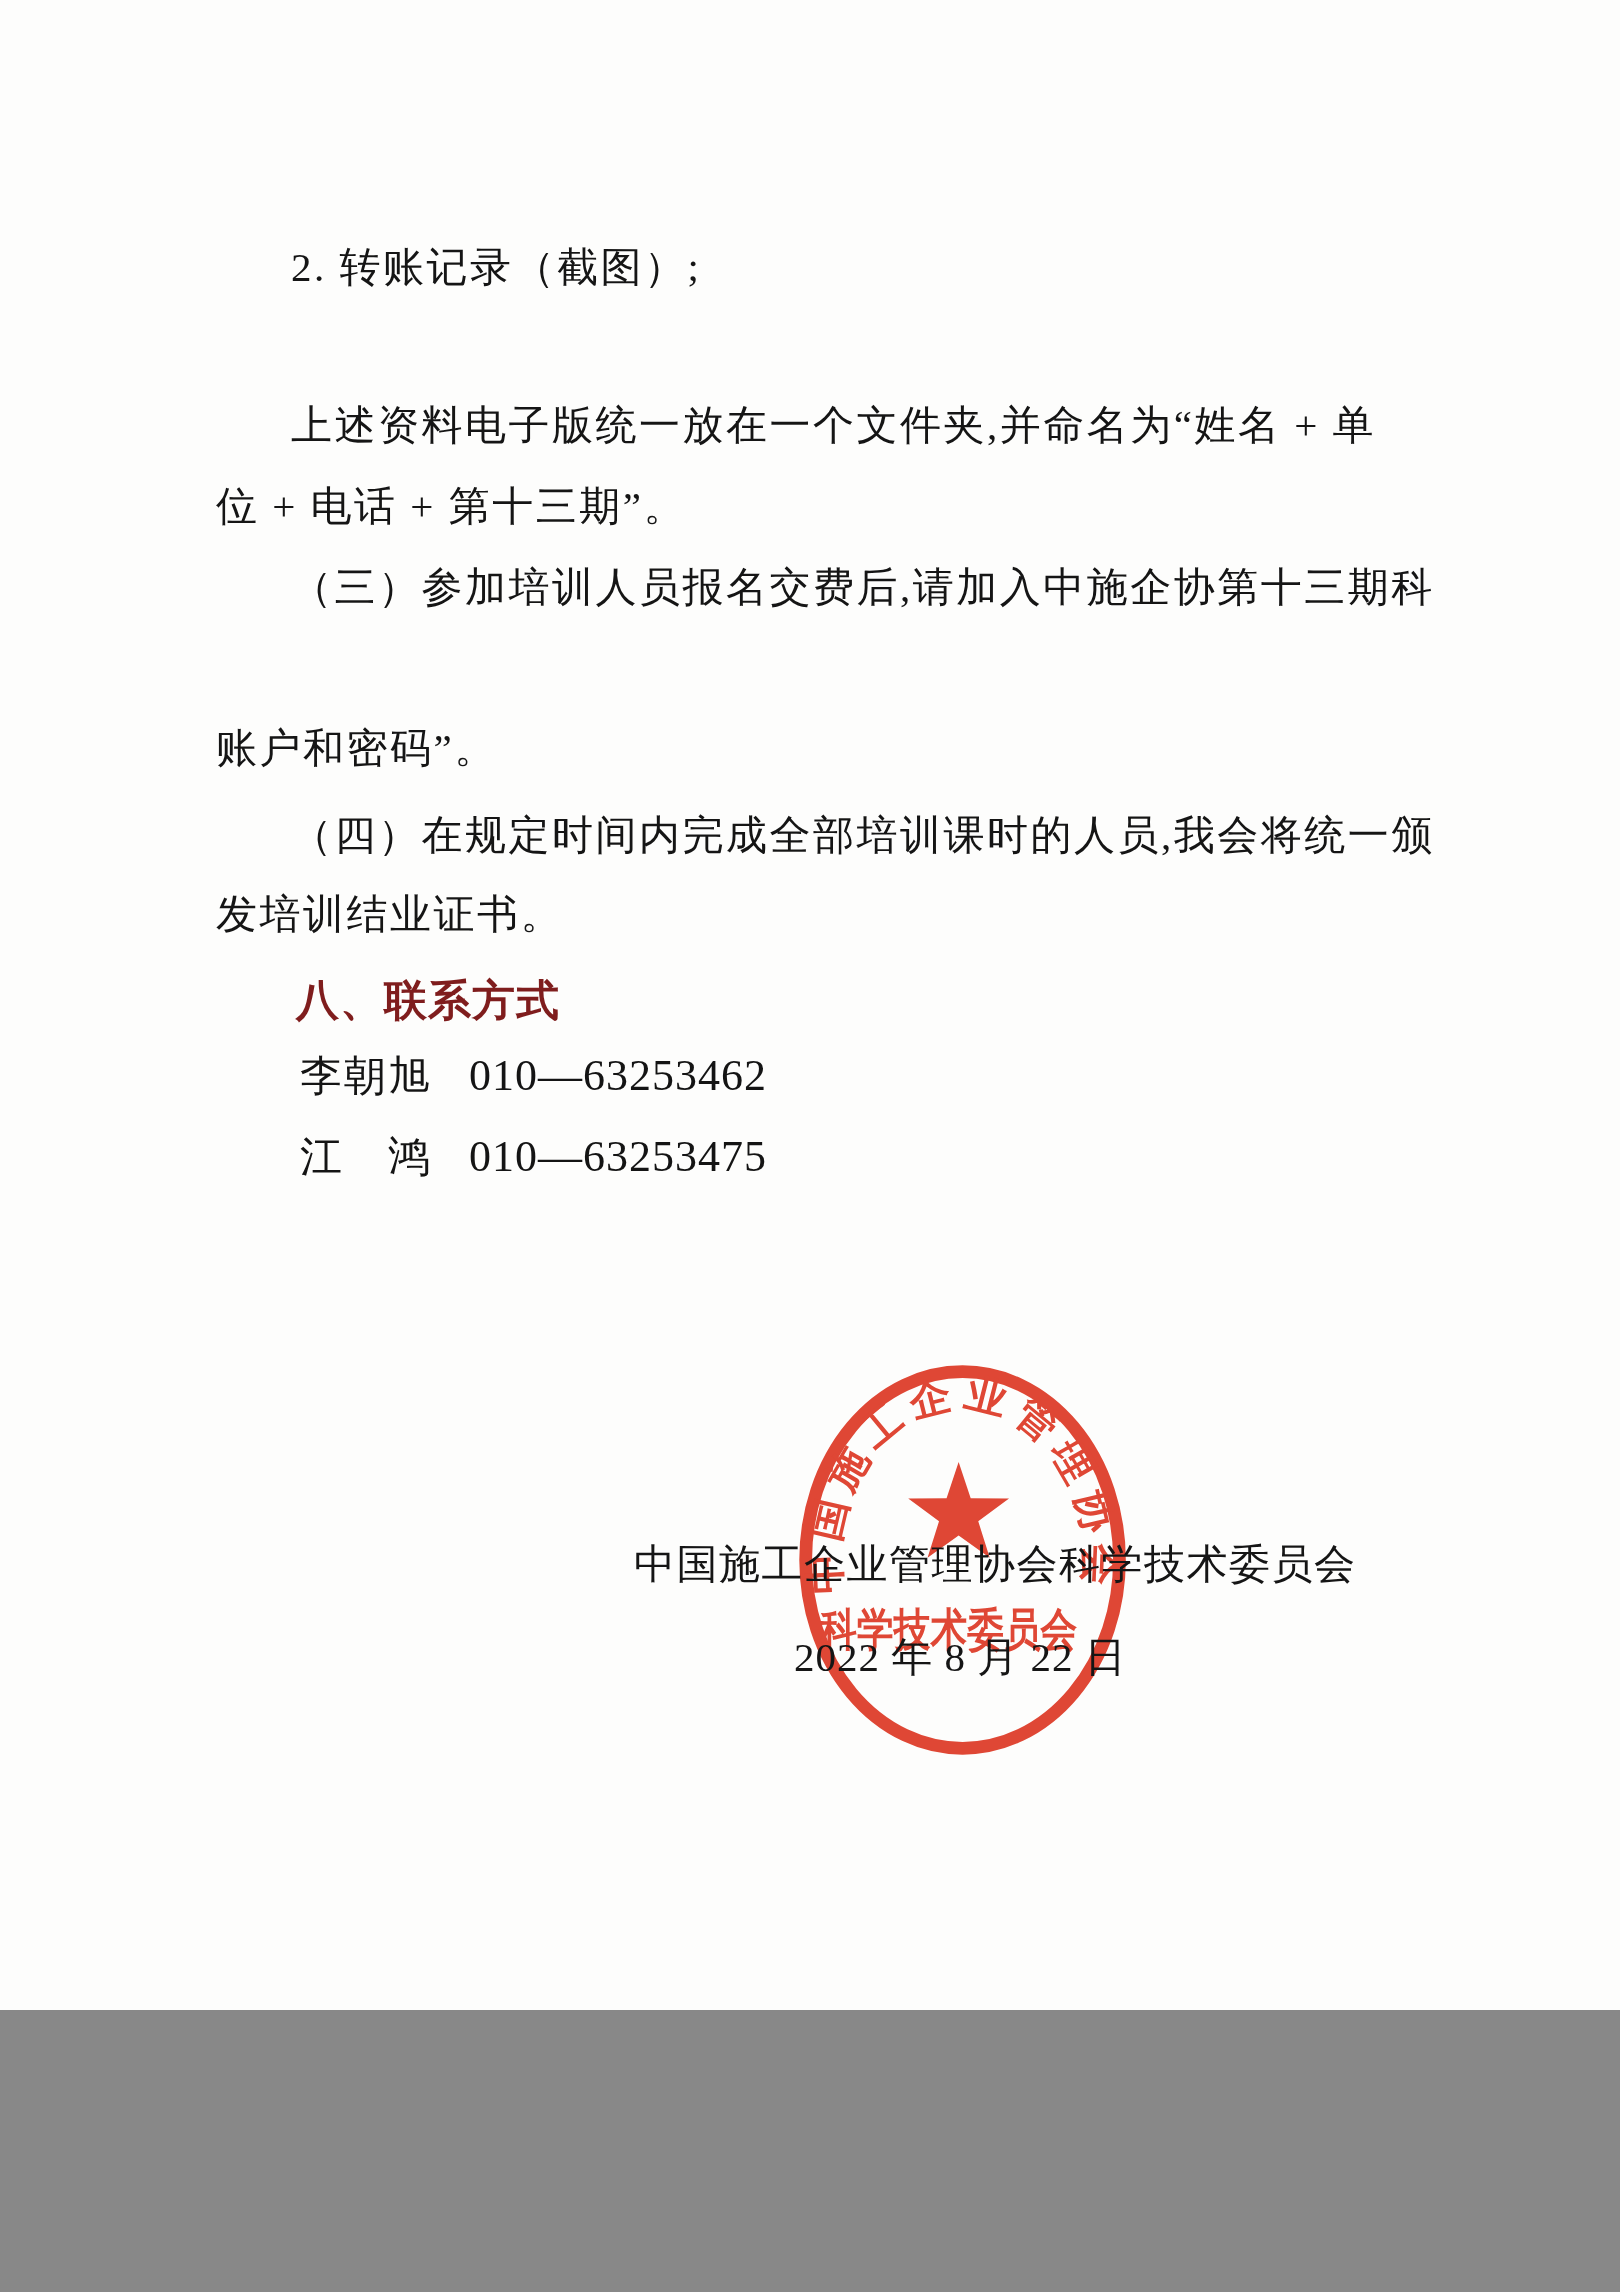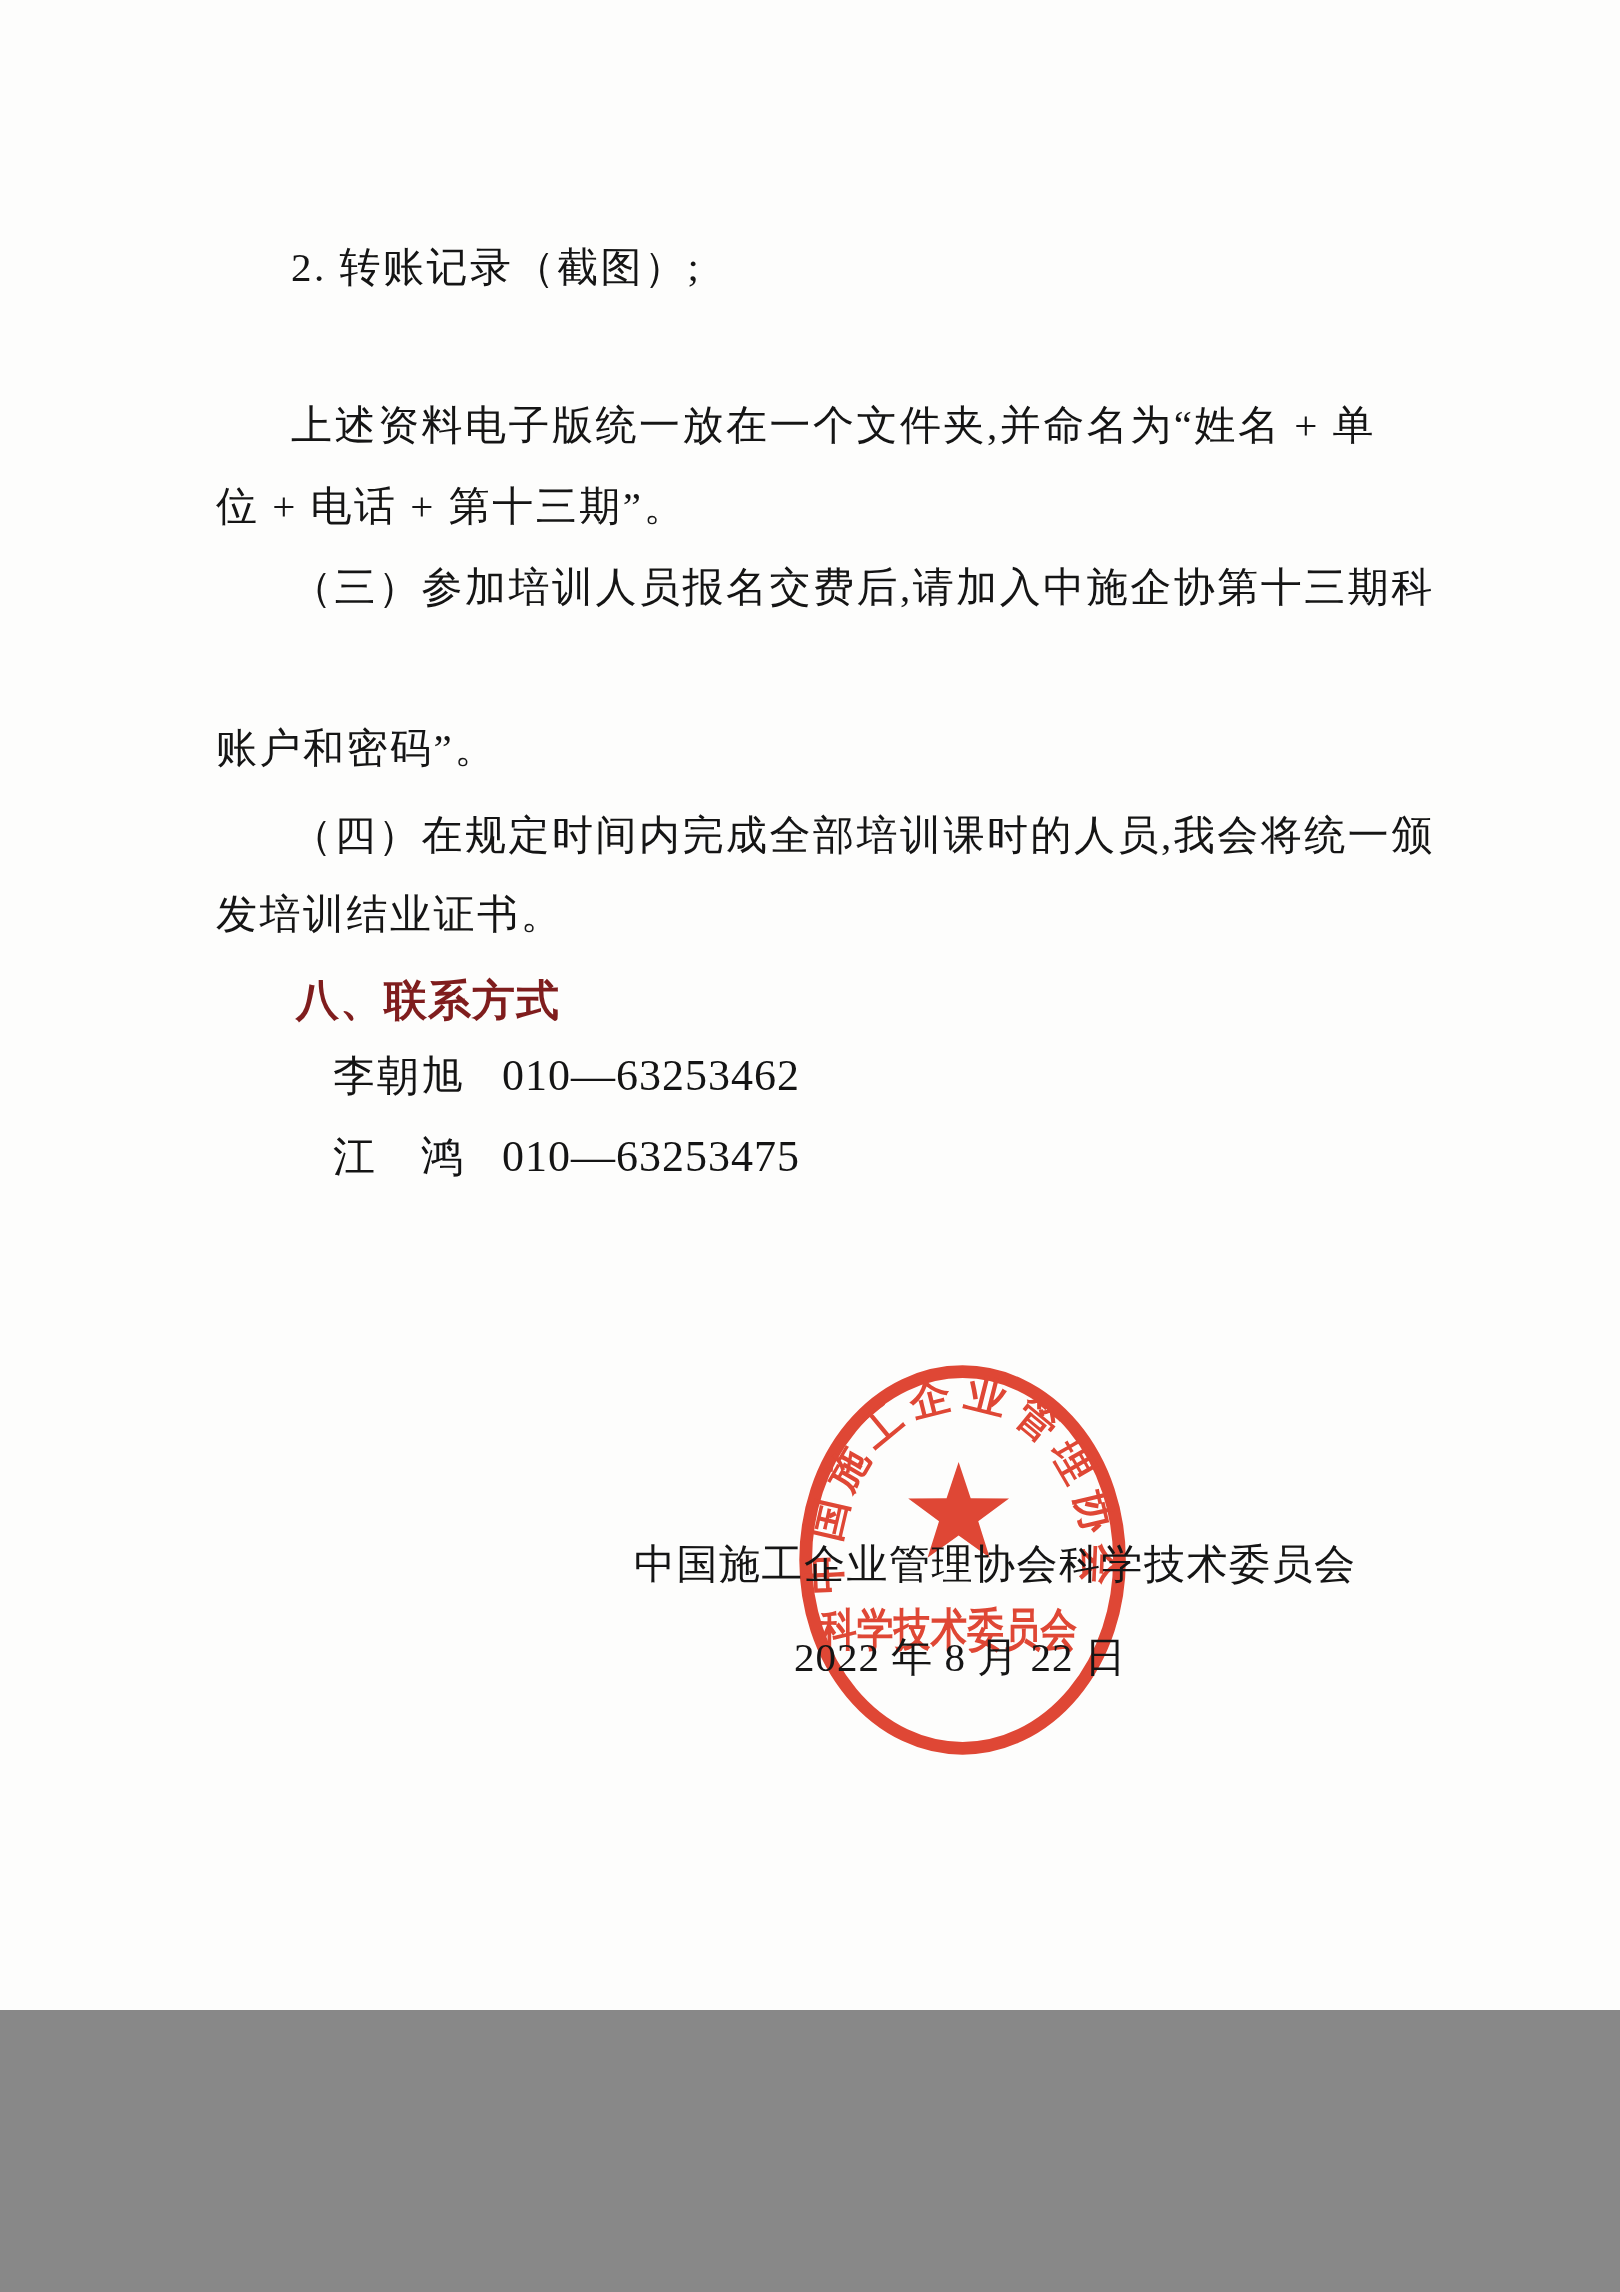--- a/index.html
+++ b/index.html
@@ -27,21 +27,20 @@
     font-size:43px;
     letter-spacing:1px;
     white-space:nowrap;
     color:#7f1d1d;
   }
   .contact-row{
     position:absolute;
     font-size:42px;
     line-height:1;
     white-space:nowrap;
-    margin-left:33px;
   }
   .contact-name{
     display:inline-block;
     min-width:129px;
     letter-spacing:2px;
   }
   .contact-phone{
     display:inline-block;
     margin-left:37px;
     font-size:44px;

